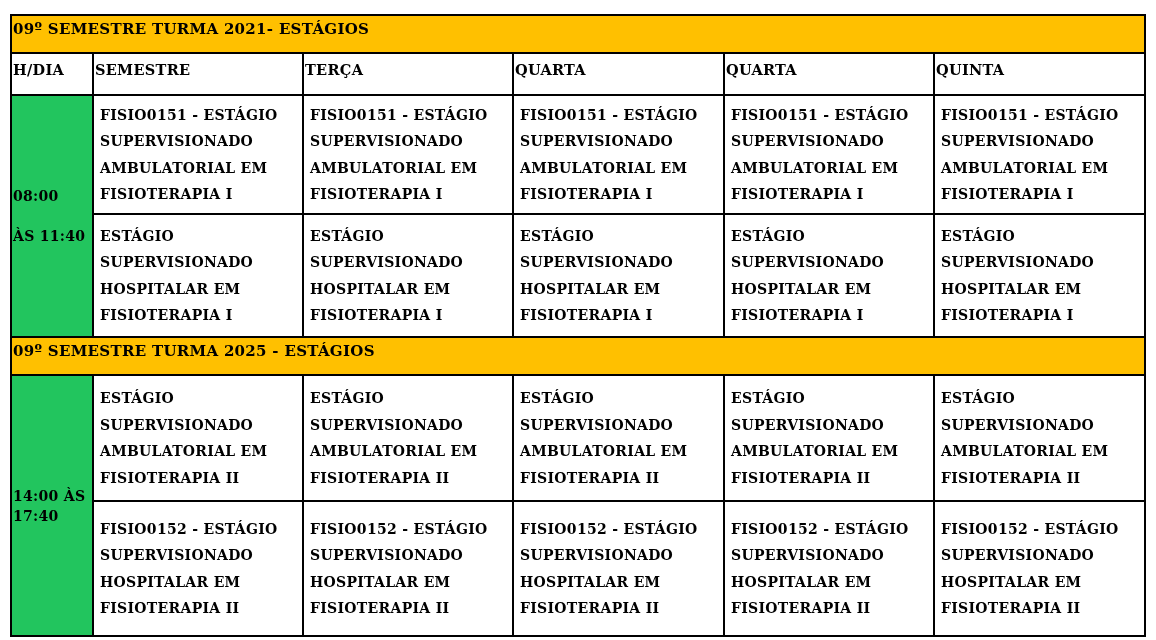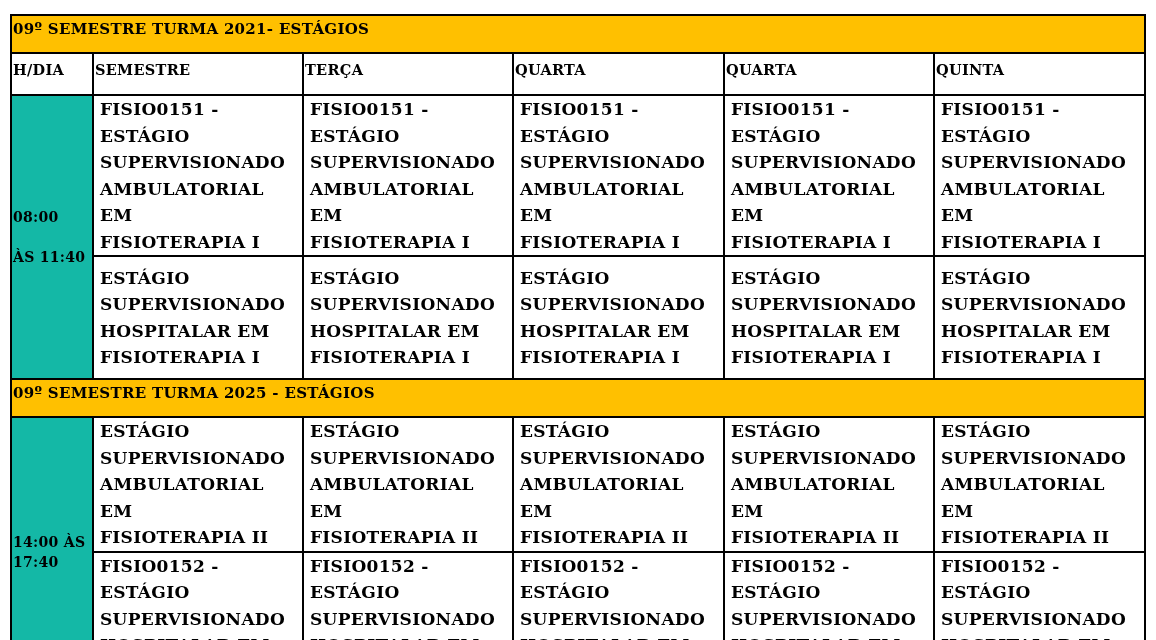--- a/index.html
+++ b/index.html
@@ -43,27 +43,27 @@
   tr.header-row { height: 42px; padding-left: 10px; }
   td.header-cell {
     vertical-align: top;
     padding-top: 7px;
     font-size: 14.5px;
     background: #ffffff;
   }
   td.time-cell {
     vertical-align: middle;
     font-size: 14px;
-    background: #14b8a6;
+    background: #22c55e;
   }
   td.time-cell.t1 { line-height: 40px; }
   td.time-cell.t2 { line-height: 20px; }
   td.course-cell {
     vertical-align: middle;
-    font-size: 17px;
+    font-size: 14px;
     line-height: 26.5px;
     background: #ffffff;
     padding: 0 6px;
     margin-top: 24px;
   }
   tr.row-1a { height: 119px; }
   tr.row-1b { height: 123px; }
   tr.row-2a { height: 126px; }
   tr.row-2b { height: 135px; }
 </style>

